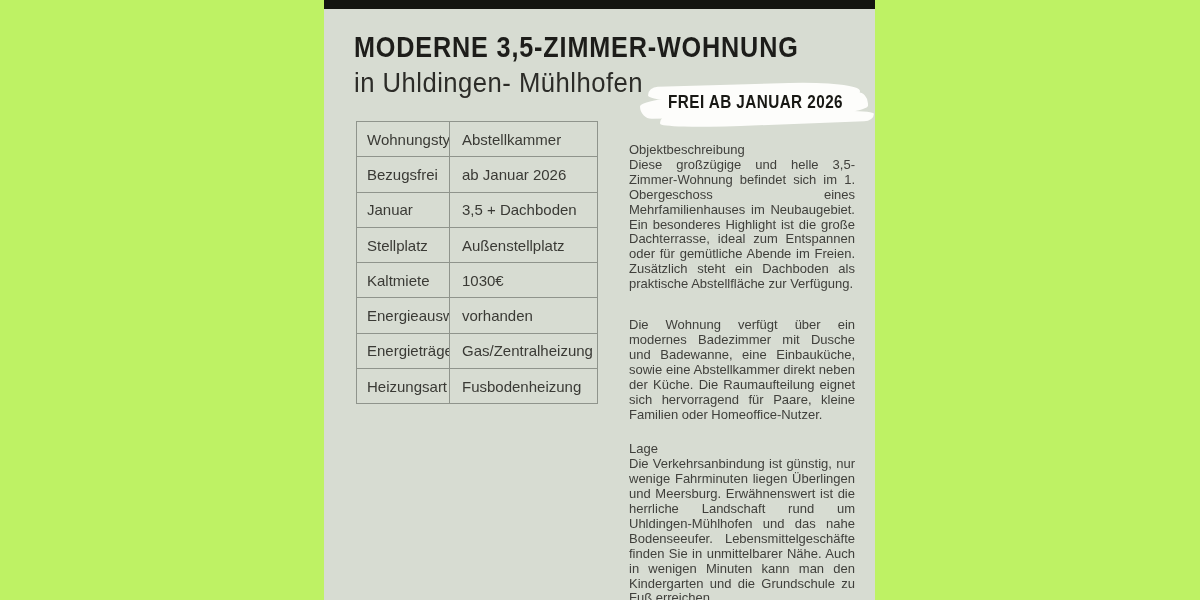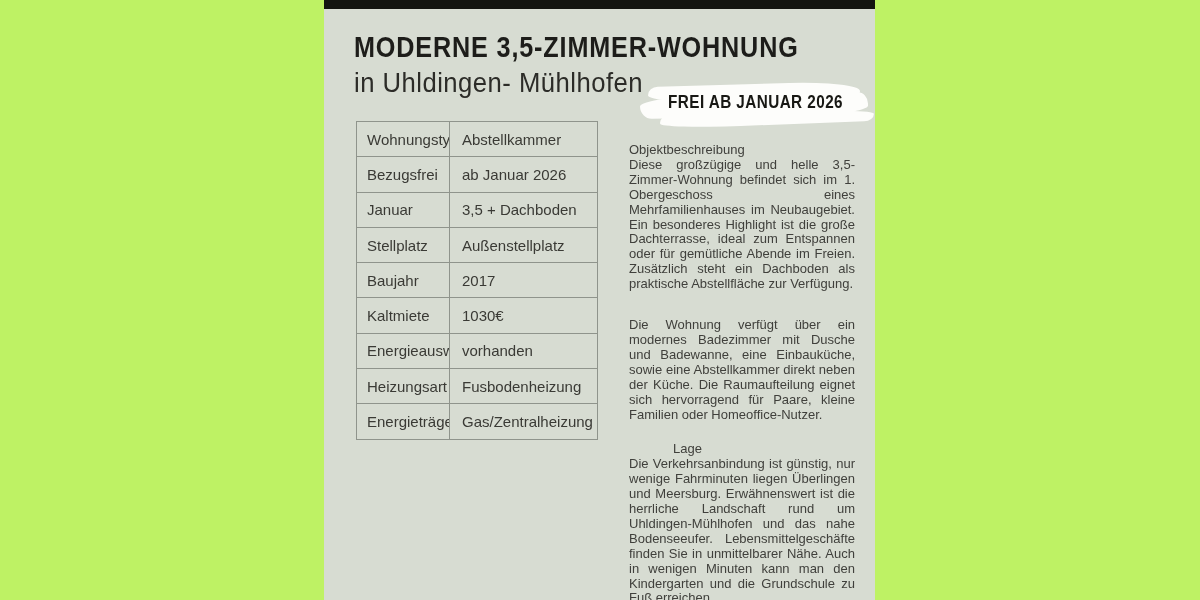--- a/index.html
+++ b/index.html
@@ -50,21 +50,21 @@
   td.v{padding-left:12px;}
 
   
   .desc{
     position:absolute;left:629px;top:143px;width:226px;
     font-size:13px;line-height:14.9px;color:var(--body-ink);
   }
   .desc p{text-align:justify;}
   .desc .heading{text-align:left;}
   .p2{margin-top:26px;}
-  .loc-heading{margin-top:20px;margin-left:44px;}
+  .loc-heading{margin-top:20px;}
 </style>
 </head>
 <body>
 
 <div class="canvas">
   <div class="panel"></div>
   <div class="topbar"></div>
 
   <div class="title">MODERNE 3,5-ZIMMER-WOHNUNG</div>
   <div class="subtitle">in Uhldingen- Mühlhofen</div>
@@ -88,38 +88,34 @@
         </tr>
       <tr>
           <td class="k">Januar</td>
           <td class="v">3,5 + Dachboden</td>
         </tr>
       <tr>
           <td class="k">Stellplatz</td>
           <td class="v">Außenstellplatz</td>
         </tr>
       <tr>
-          <td class="k">Baujahr</td>
-          <td class="v">2017</td>
-        </tr>
-      <tr>
           <td class="k">Kaltmiete</td>
           <td class="v">1030€</td>
         </tr>
       <tr>
           <td class="k">Energieausweis</td>
           <td class="v">vorhanden</td>
         </tr>
       <tr>
+          <td class="k">Energieträger</td>
+          <td class="v">Gas/Zentralheizung</td>
+        </tr>
+      <tr>
           <td class="k">Heizungsart</td>
           <td class="v">Fusbodenheizung</td>
-        </tr>
-      <tr>
-          <td class="k">Energieträger</td>
-          <td class="v">Gas/Zentralheizung</td>
         </tr>
     </tbody>
   </table>
 
   <div class="desc">
     <div class="heading">Objektbeschreibung</div>
     <p class="p1">Diese großzügige und helle 3,5-Zimmer-Wohnung befindet sich im 1. Obergeschoss eines Mehrfamilienhauses im Neubaugebiet. Ein besonderes Highlight ist die große Dachterrasse, ideal zum Entspannen oder für gemütliche Abende im Freien. Zusätzlich steht ein Dachboden als praktische Abstellfläche zur Verfügung.</p>
     <p class="p2">Die Wohnung verfügt über ein modernes Badezimmer mit Dusche und Badewanne, eine Einbauküche, sowie eine Abstellkammer direkt neben der Küche. Die Raumaufteilung eignet sich hervorragend für Paare, kleine Familien oder Homeoffice-Nutzer.</p>
     <div class="heading loc-heading">Lage</div>
     <p class="p3">Die Verkehrsanbindung ist günstig, nur wenige Fahrminuten liegen Überlingen und Meersburg. Erwähnenswert ist die herrliche Landschaft rund um Uhldingen-Mühlhofen und das nahe Bodenseeufer. Lebensmittelgeschäfte finden Sie in unmittelbarer Nähe. Auch in wenigen Minuten kann man den Kindergarten und die Grundschule zu Fuß erreichen.</p>

